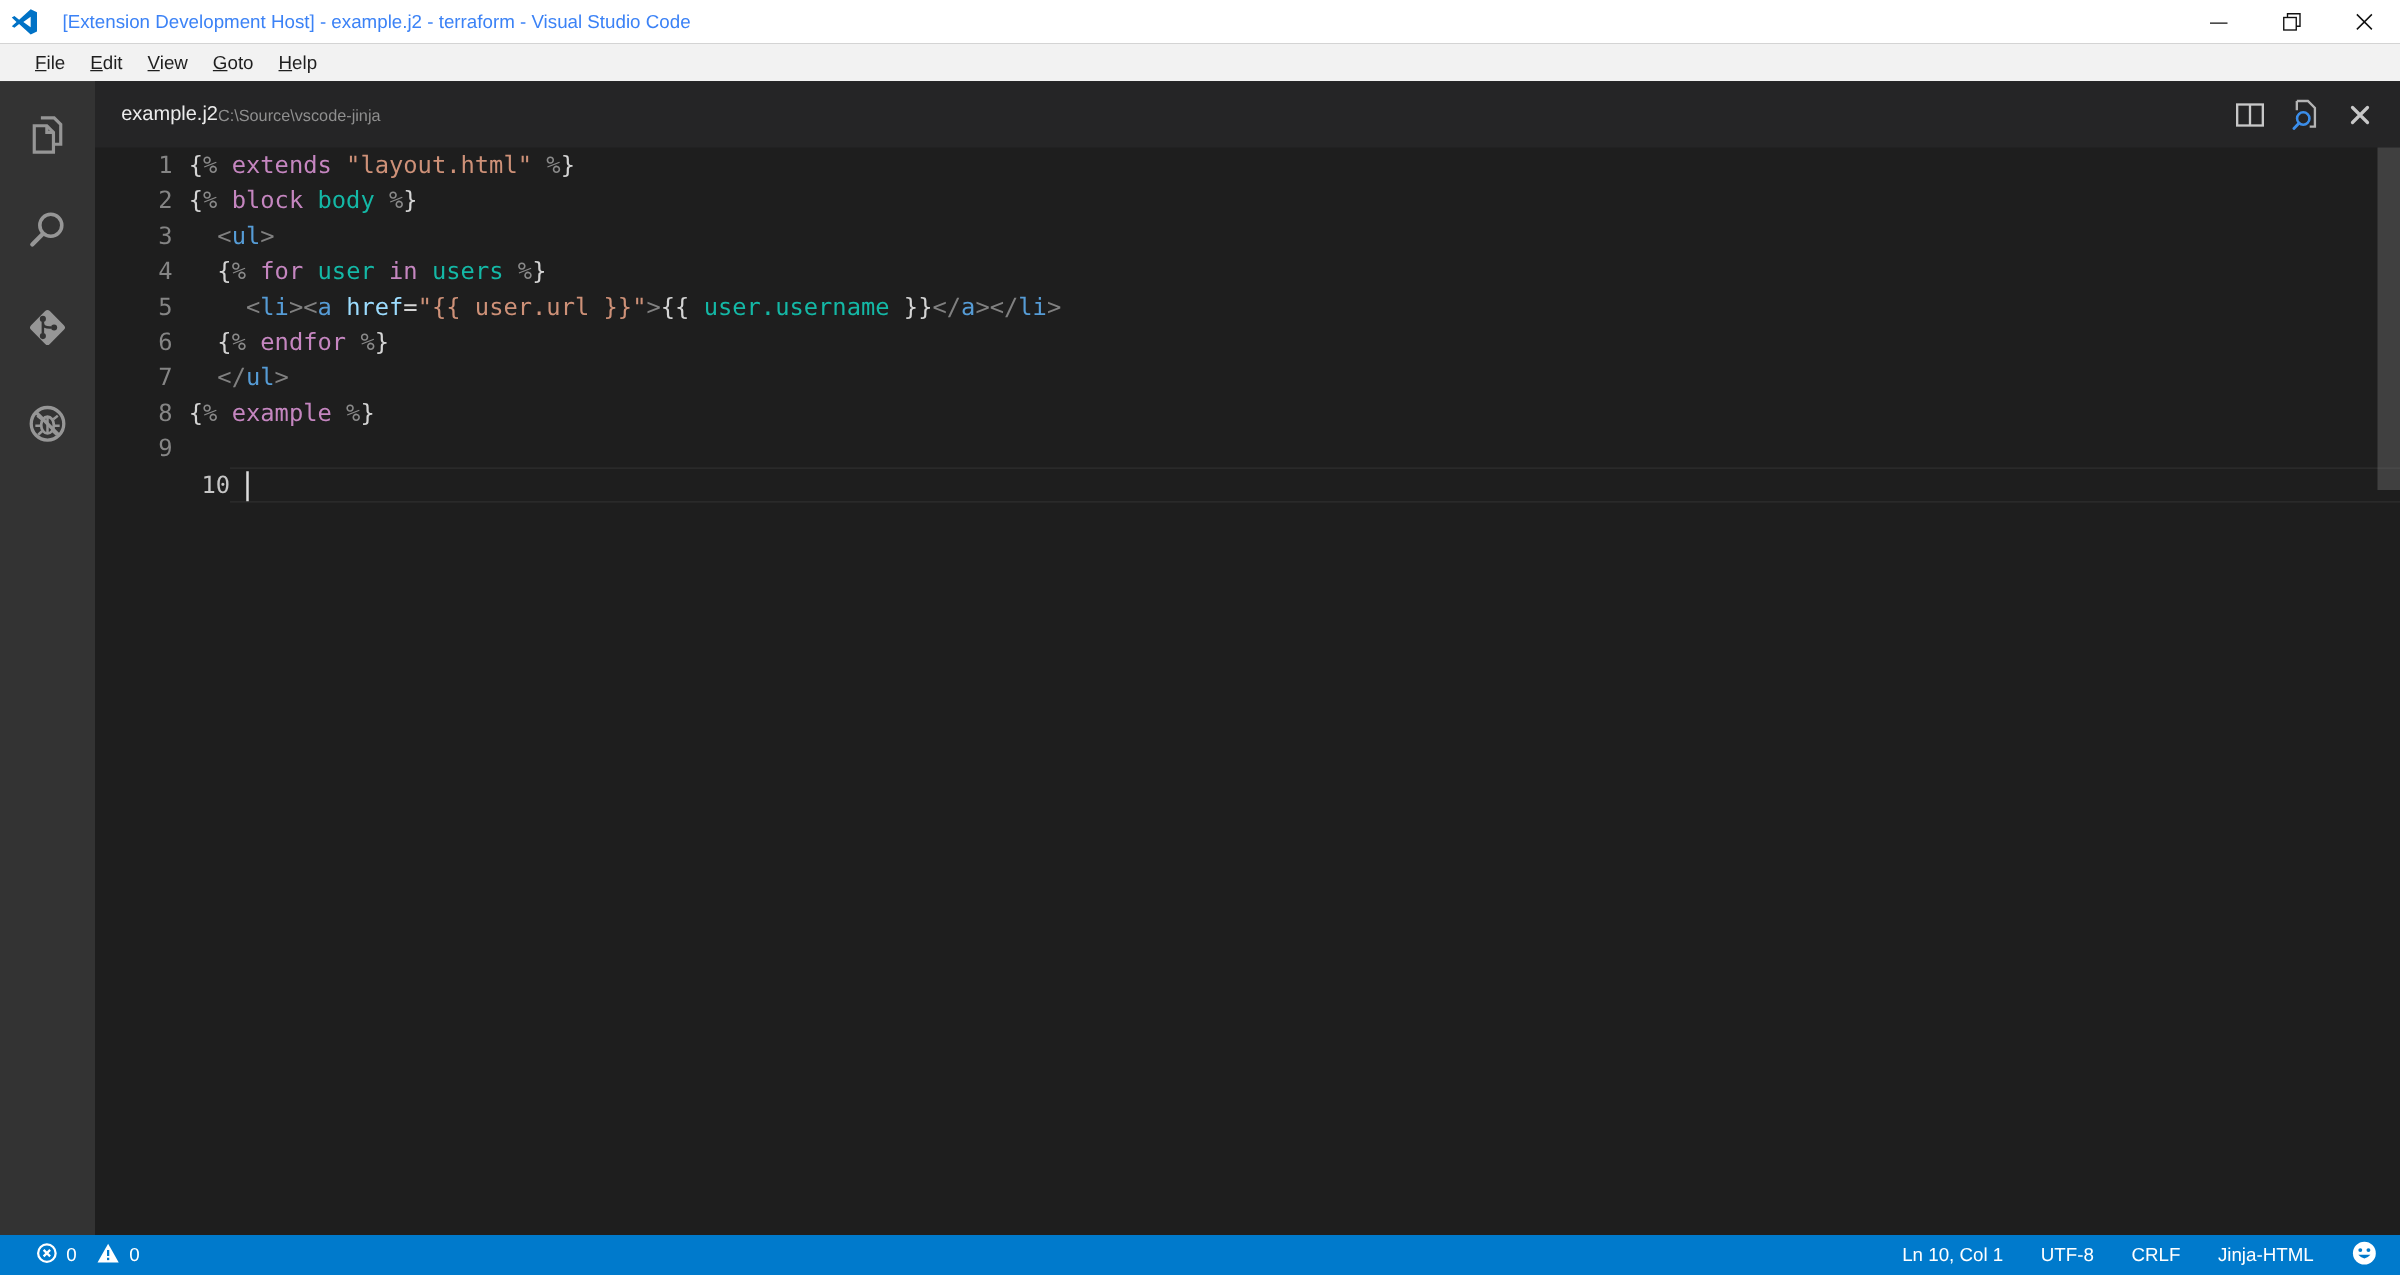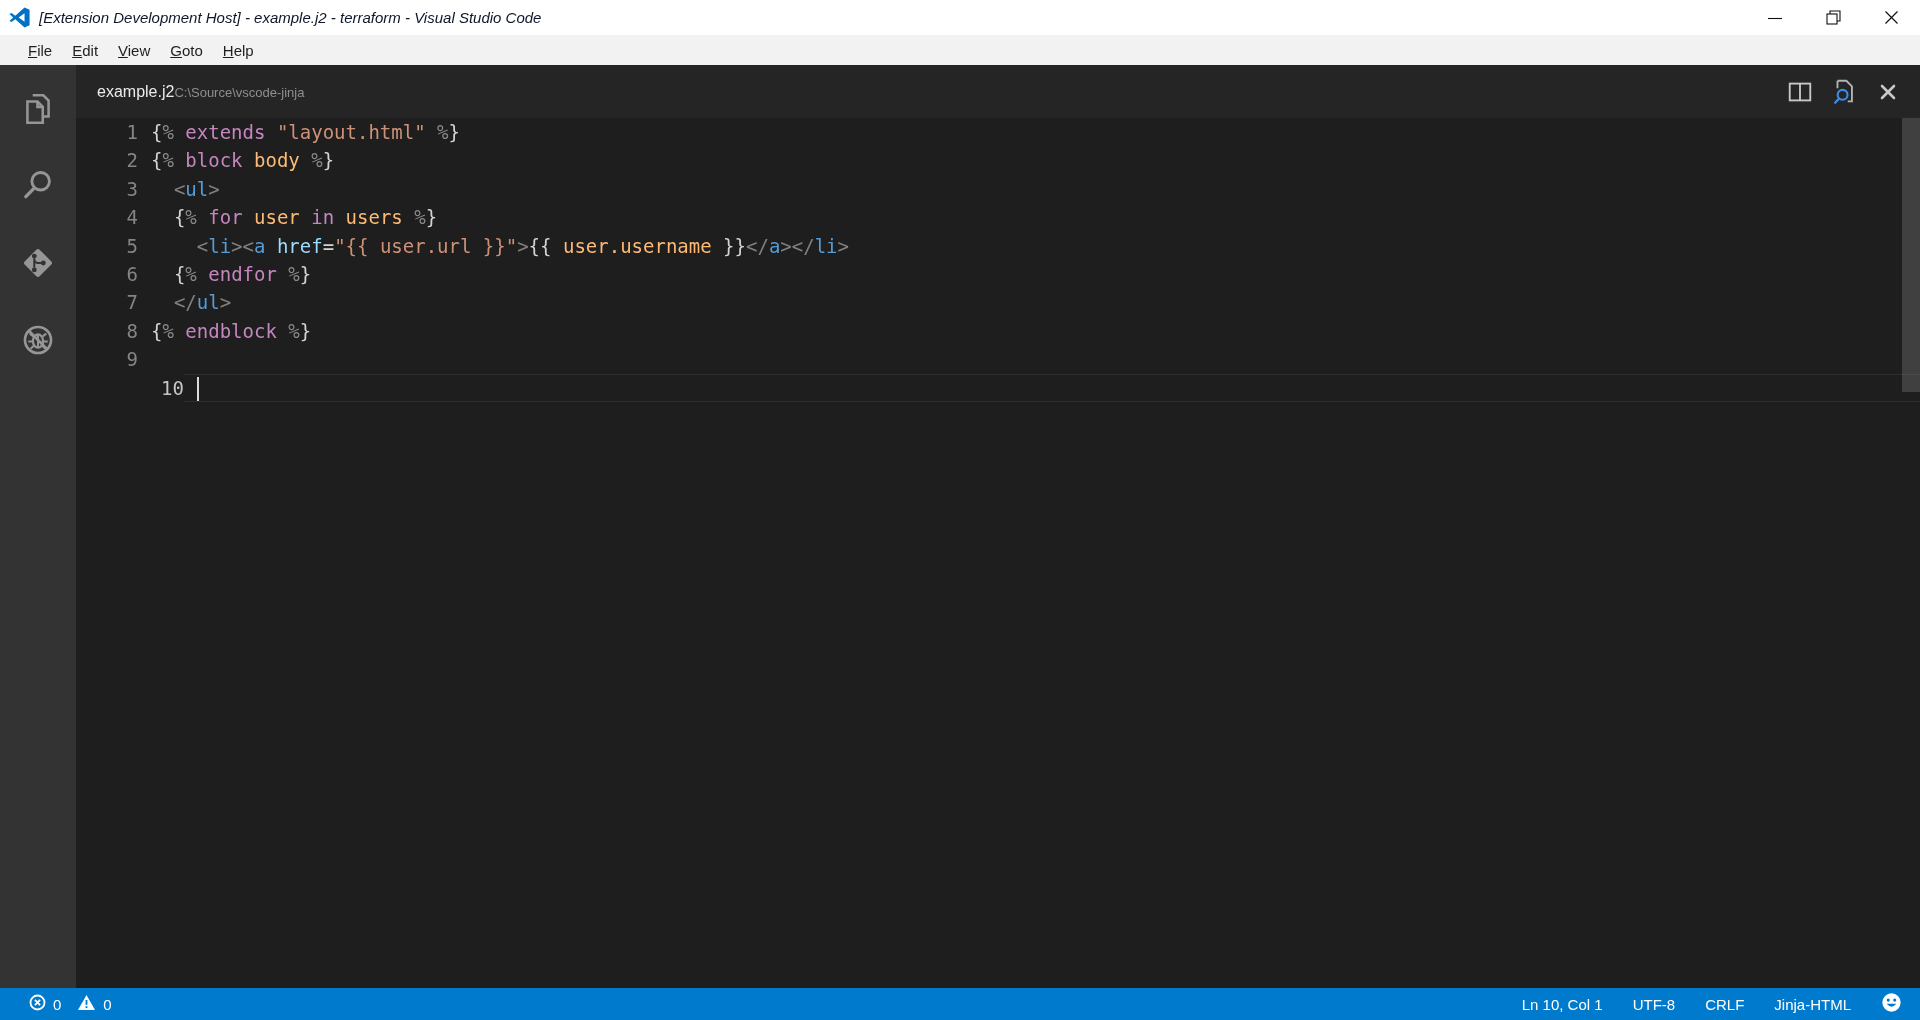--- a/index.html
+++ b/index.html
@@ -2,21 +2,21 @@
 <html><head>
 <meta charset="utf-8">
 <style>
   * { margin:0; padding:0; box-sizing:border-box; }
   html,body { width:1920px; height:1020px; overflow:hidden; background:#1e1e1e;
               font-family:"Liberation Sans", sans-serif; }
 
   
   .titlebar { height:35px; background:#ffffff; display:flex; align-items:center; position:relative; }
   .logo { width:21px; height:21px; margin-left:9px; flex:none; }
-  .wtitle { font-size:15px; color:#0f172a; margin-left:9px; white-space:nowrap;font-style:italic; }
+  .wtitle { font-size:15px; color:#3b82f6; margin-left:20px; white-space:nowrap; }
   .win-controls { position:absolute; right:0; top:0; height:35px; display:flex; }
   .win-btn { width:58px; height:35px; background:transparent; border:none; display:flex;
              align-items:center; justify-content:center; }
 
   
   .menubar { height:30px; background:#f2f2f2; display:flex; align-items:center; padding-left:18px; }
   .menu-item { font-size:15px; color:#1f1f1f; padding:3px 10px; cursor:default; }
   .menu-item u { text-decoration:underline; }
 
   
@@ -44,21 +44,21 @@
   .line.current .lc { border-top:1px solid #2f2f2f; border-bottom:1px solid #2f2f2f; }
   .cursor { position:absolute; left:13px; top:2px; width:2px; height:24px; background:#dcdcdc; }
 
   .tk-brace { color:#d4d4d4; }
   .tk-pct   { color:#8a8a8a; }
   .tk-kw    { color:#c586c0; }
   .tk-str   { color:#ce9178; }
   .tk-tag   { color:#569cd6; }
   .tk-ab    { color:#808080; }
   .tk-attr  { color:#9cdcfe; }
-  .tk-var   { color:#fdba74; }
+  .tk-var   { color:#14b8a6; }
   .tk-op    { color:#d4d4d4; }
   .tk-plain { color:#d4d4d4; }
 
   .scroll-thumb { position:absolute; right:0; top:53px; width:18px; height:274px;
                   background:rgba(121,121,121,0.38); }
 
   
   .statusbar { height:32px; background:#007acc; display:flex; align-items:center;
                color:#ffffff; font-size:15px; padding:0 18px; }
   .sb-left { display:flex; align-items:center; gap:16px; margin-left:11px; }
@@ -198,21 +198,21 @@
         <div class="line">
           <div class="ln">6</div>
           <div class="lc"><span class="tk-plain">  </span><span class="tk-brace">{</span><span class="tk-pct">%</span><span class="tk-plain"> </span><span class="tk-kw">endfor</span><span class="tk-plain"> </span><span class="tk-pct">%</span><span class="tk-brace">}</span></div>
         </div>
         <div class="line">
           <div class="ln">7</div>
           <div class="lc"><span class="tk-plain">  </span><span class="tk-ab">&lt;/</span><span class="tk-tag">ul</span><span class="tk-ab">&gt;</span></div>
         </div>
         <div class="line">
           <div class="ln">8</div>
-          <div class="lc"><span class="tk-brace">{</span><span class="tk-pct">%</span><span class="tk-plain"> </span><span class="tk-kw">endblock</span><span class="tk-plain"> </span><span class="tk-pct">%</span><span class="tk-brace">}</span></div>
+          <div class="lc"><span class="tk-brace">{</span><span class="tk-pct">%</span><span class="tk-plain"> </span><span class="tk-kw">example</span><span class="tk-plain"> </span><span class="tk-pct">%</span><span class="tk-brace">}</span></div>
         </div>
         <div class="line">
           <div class="ln">9</div>
           <div class="lc"></div>
         </div>
         <div class="line current">
           <div class="ln">10</div>
           <div class="lc"><span class="cursor"></span></div>
         </div>
       </div>

